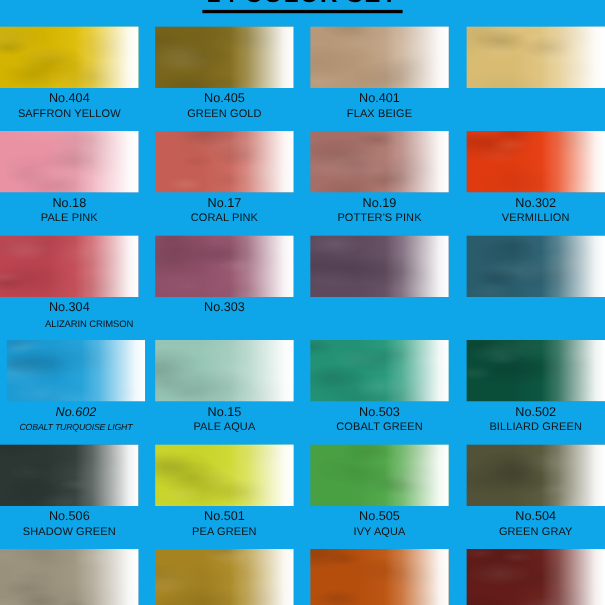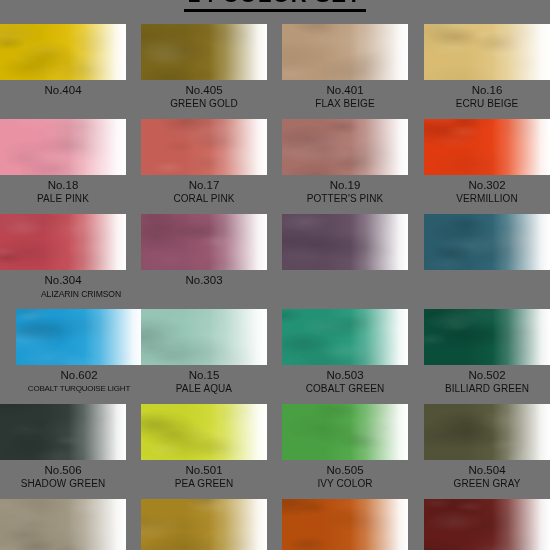--- a/index.html
+++ b/index.html
@@ -13,21 +13,21 @@
     height: 550px;
     overflow: hidden;
     font-family: "Liberation Sans", sans-serif;
     -webkit-font-smoothing: antialiased;
   }
 
   #sheet {
     position: relative;
     width: 550px;
     height: 550px;
-    background: #737373;
+    background: #0ea5e9;
     overflow: hidden;
   }
 
   
   .title-wrap {
     position: absolute;
     top: -17px;
     left: 0;
     width: 550px;
     text-align: center;
@@ -137,20 +137,21 @@
       <div class="row">
         <div class="cell c0" style="left: 0px;">
           <div class="swatch" title="No.404 SAFFRON YELLOW" style="width: 126px; height: 56px;">
             <div class="paint" style="background: linear-gradient(to right, rgb(212, 180, 0) 0%, rgb(212, 180, 0) 34%, rgb(227, 194, 18) 62%, rgb(227, 194, 18) 80%, rgb(227, 194, 18) 100%);"></div>
             <div class="texture" style="background-image: radial-gradient(47% 42.3% at 70% 81%, rgba(0, 0, 0, 0.37) 0%, rgba(0, 0, 0, 0) 70%), radial-gradient(42% 37.8% at 6% 18%, rgba(0, 0, 0, 0.24) 0%, rgba(0, 0, 0, 0) 70%), radial-gradient(38% 34.2% at 38% 56%, rgba(0, 0, 0, 0.33) 0%, rgba(0, 0, 0, 0) 70%), radial-gradient(21% 18.9% at 75% 47%, rgba(0, 0, 0, 0.1) 0%, rgba(0, 0, 0, 0) 70%), radial-gradient(39% 35.1% at 82% 31%, rgba(0, 0, 0, 0.24) 0%, rgba(0, 0, 0, 0) 70%), radial-gradient(21% 18.9% at 6% 34%, rgba(0, 0, 0, 0.38) 0%, rgba(0, 0, 0, 0) 70%), radial-gradient(36% 32.4% at 25% 78%, rgba(0, 0, 0, 0.32) 0%, rgba(0, 0, 0, 0) 70%);"></div>
             <div class="texture2" style="background-image: radial-gradient(16% 13.6% at 18% 63%, rgba(255, 255, 255, 0.14) 0%, rgba(255, 255, 255, 0) 72%), radial-gradient(43% 36.55% at 2% 19%, rgba(255, 255, 255, 0.38) 0%, rgba(255, 255, 255, 0) 72%), radial-gradient(34% 28.9% at 79% 70%, rgba(255, 255, 255, 0.27) 0%, rgba(255, 255, 255, 0) 72%), radial-gradient(26% 22.1% at 32% 46%, rgba(255, 255, 255, 0.29) 0%, rgba(255, 255, 255, 0) 72%), radial-gradient(37% 31.45% at 46% 91%, rgba(255, 255, 255, 0.23) 0%, rgba(255, 255, 255, 0) 72%);"></div>
             <div class="fade"></div>
           </div>
           <div class="labels">
             <div class="label-no">No.404</div>
+            <div class="label-name">SAFFRON YELLOW</div>
           </div>
         </div>
         <div class="cell c1" style="left: 141px;">
           <div class="swatch" title="No.405 GREEN GOLD" style="width: 126px; height: 56px;">
             <div class="paint" style="background: linear-gradient(to right, rgb(121, 101, 27) 0%, rgb(121, 101, 27) 34%, rgb(138, 116, 36) 62%, rgb(138, 116, 36) 80%, rgb(138, 116, 36) 100%);"></div>
             <div class="texture" style="background-image: radial-gradient(33% 29.7% at 23% 97%, rgba(0, 0, 0, 0.27) 0%, rgba(0, 0, 0, 0) 70%), radial-gradient(36% 32.4% at 35% 48%, rgba(0, 0, 0, 0.23) 0%, rgba(0, 0, 0, 0) 70%), radial-gradient(41% 36.9% at 81% 19%, rgba(0, 0, 0, 0.38) 0%, rgba(0, 0, 0, 0) 70%), radial-gradient(21% 18.9% at 51% 91%, rgba(0, 0, 0, 0.15) 0%, rgba(0, 0, 0, 0) 70%), radial-gradient(45% 40.5% at 6% 44%, rgba(0, 0, 0, 0.15) 0%, rgba(0, 0, 0, 0) 70%), radial-gradient(46% 41.4% at 3% 20%, rgba(0, 0, 0, 0.21) 0%, rgba(0, 0, 0, 0) 70%), radial-gradient(38% 34.2% at 48% 13%, rgba(0, 0, 0, 0.15) 0%, rgba(0, 0, 0, 0) 70%);"></div>
             <div class="texture2" style="background-image: radial-gradient(25% 21.25% at 74% 98%, rgba(255, 255, 255, 0.14) 0%, rgba(255, 255, 255, 0) 72%), radial-gradient(29% 24.65% at 19% 60%, rgba(255, 255, 255, 0.19) 0%, rgba(255, 255, 255, 0) 72%), radial-gradient(36% 30.6% at 19% 48%, rgba(255, 255, 255, 0.22) 0%, rgba(255, 255, 255, 0) 72%), radial-gradient(30% 25.5% at 14% 40%, rgba(255, 255, 255, 0.17) 0%, rgba(255, 255, 255, 0) 72%), radial-gradient(33% 28.05% at 21% 55%, rgba(255, 255, 255, 0.19) 0%, rgba(255, 255, 255, 0) 72%);"></div>
             <div class="fade"></div>
           </div>
           <div class="labels">
@@ -169,24 +170,20 @@
             <div class="label-no">No.401</div>
             <div class="label-name">FLAX BEIGE</div>
           </div>
         </div>
         <div class="cell c3" style="left: 424px;">
           <div class="swatch" title="No.16 ECRU BEIGE" style="width: 126px; height: 56px;">
             <div class="paint" style="background: linear-gradient(to right, rgb(217, 188, 114) 0%, rgb(217, 188, 114) 34%, rgb(226, 200, 136) 62%, rgb(226, 200, 136) 80%, rgb(226, 200, 136) 100%);"></div>
             <div class="texture" style="background-image: radial-gradient(29% 26.1% at 90% 71%, rgba(0, 0, 0, 0.14) 0%, rgba(0, 0, 0, 0) 70%), radial-gradient(44% 39.6% at 7% 22%, rgba(0, 0, 0, 0.11) 0%, rgba(0, 0, 0, 0) 70%), radial-gradient(33% 29.7% at 83% 16%, rgba(0, 0, 0, 0.15) 0%, rgba(0, 0, 0, 0) 70%), radial-gradient(42% 37.8% at 27% 99%, rgba(0, 0, 0, 0.1) 0%, rgba(0, 0, 0, 0) 70%), radial-gradient(30% 27% at 25% 24%, rgba(0, 0, 0, 0.37) 0%, rgba(0, 0, 0, 0) 70%), radial-gradient(30% 27% at 60% 34%, rgba(0, 0, 0, 0.3) 0%, rgba(0, 0, 0, 0) 70%), radial-gradient(31% 27.9% at 13% 7%, rgba(0, 0, 0, 0.16) 0%, rgba(0, 0, 0, 0) 70%);"></div>
             <div class="texture2" style="background-image: radial-gradient(15% 12.75% at 46% 19%, rgba(255, 255, 255, 0.19) 0%, rgba(255, 255, 255, 0) 72%), radial-gradient(26% 22.1% at 31% 0%, rgba(255, 255, 255, 0.27) 0%, rgba(255, 255, 255, 0) 72%), radial-gradient(32% 27.2% at 23% 2%, rgba(255, 255, 255, 0.31) 0%, rgba(255, 255, 255, 0) 72%), radial-gradient(26% 22.1% at 22% 39%, rgba(255, 255, 255, 0.3) 0%, rgba(255, 255, 255, 0) 72%), radial-gradient(21% 17.85% at 61% 50%, rgba(255, 255, 255, 0.24) 0%, rgba(255, 255, 255, 0) 72%);"></div>
             <div class="fade"></div>
-          </div>
-          <div class="labels">
-            <div class="label-no">No.16</div>
-            <div class="label-name">ECRU BEIGE</div>
           </div>
         </div>
       </div>
       <div class="row">
         <div class="cell c0" style="left: 0px;">
           <div class="swatch" title="No.18 PALE PINK" style="width: 126px; height: 56px;">
             <div class="paint" style="background: linear-gradient(to right, rgb(232, 146, 164) 0%, rgb(232, 146, 164) 34%, rgb(239, 166, 180) 62%, rgb(239, 166, 180) 80%, rgb(239, 166, 180) 100%);"></div>
             <div class="texture" style="background-image: radial-gradient(40% 36% at 43% 89%, rgba(0, 0, 0, 0.26) 0%, rgba(0, 0, 0, 0) 70%), radial-gradient(33% 29.7% at 25% 58%, rgba(0, 0, 0, 0.1) 0%, rgba(0, 0, 0, 0) 70%), radial-gradient(30% 27% at 55% 46%, rgba(0, 0, 0, 0.19) 0%, rgba(0, 0, 0, 0) 70%), radial-gradient(41% 36.9% at 91% 26%, rgba(0, 0, 0, 0.11) 0%, rgba(0, 0, 0, 0) 70%), radial-gradient(25% 22.5% at 21% 72%, rgba(0, 0, 0, 0.19) 0%, rgba(0, 0, 0, 0) 70%), radial-gradient(44% 39.6% at 66% 14%, rgba(0, 0, 0, 0.33) 0%, rgba(0, 0, 0, 0) 70%), radial-gradient(46% 41.4% at 62% 47%, rgba(0, 0, 0, 0.31) 0%, rgba(0, 0, 0, 0) 70%);"></div>
             <div class="texture2" style="background-image: radial-gradient(43% 36.55% at 33% 1%, rgba(255, 255, 255, 0.22) 0%, rgba(255, 255, 255, 0) 72%), radial-gradient(40% 34% at 77% 42%, rgba(255, 255, 255, 0.11) 0%, rgba(255, 255, 255, 0) 72%), radial-gradient(36% 30.6% at 85% 21%, rgba(255, 255, 255, 0.13) 0%, rgba(255, 255, 255, 0) 72%), radial-gradient(26% 22.1% at 35% 70%, rgba(255, 255, 255, 0.26) 0%, rgba(255, 255, 255, 0) 72%), radial-gradient(42% 35.7% at 83% 90%, rgba(255, 255, 255, 0.32) 0%, rgba(255, 255, 255, 0) 72%);"></div>
             <div class="fade"></div>
@@ -270,21 +267,21 @@
             <div class="paint" style="background: linear-gradient(to right, rgb(42, 92, 108) 0%, rgb(42, 92, 108) 34%, rgb(51, 104, 120) 62%, rgb(51, 104, 120) 80%, rgb(51, 104, 120) 100%);"></div>
             <div class="texture" style="background-image: radial-gradient(46% 41.4% at 93% 48%, rgba(0, 0, 0, 0.3) 0%, rgba(0, 0, 0, 0) 70%), radial-gradient(45% 40.5% at 66% 64%, rgba(0, 0, 0, 0.39) 0%, rgba(0, 0, 0, 0) 70%), radial-gradient(42% 37.8% at 82% 35%, rgba(0, 0, 0, 0.36) 0%, rgba(0, 0, 0, 0) 70%), radial-gradient(39% 35.1% at 32% 30%, rgba(0, 0, 0, 0.28) 0%, rgba(0, 0, 0, 0) 70%), radial-gradient(27% 24.3% at 23% 68%, rgba(0, 0, 0, 0.3) 0%, rgba(0, 0, 0, 0) 70%), radial-gradient(22% 19.8% at 24% 68%, rgba(0, 0, 0, 0.28) 0%, rgba(0, 0, 0, 0) 70%), radial-gradient(22% 19.8% at 33% 17%, rgba(0, 0, 0, 0.28) 0%, rgba(0, 0, 0, 0) 70%);"></div>
             <div class="texture2" style="background-image: radial-gradient(35% 29.75% at 81% 43%, rgba(255, 255, 255, 0.26) 0%, rgba(255, 255, 255, 0) 72%), radial-gradient(23% 19.55% at 17% 91%, rgba(255, 255, 255, 0.17) 0%, rgba(255, 255, 255, 0) 72%), radial-gradient(34% 28.9% at 36% 58%, rgba(255, 255, 255, 0.25) 0%, rgba(255, 255, 255, 0) 72%), radial-gradient(15% 12.75% at 97% 13%, rgba(255, 255, 255, 0.35) 0%, rgba(255, 255, 255, 0) 72%), radial-gradient(43% 36.55% at 62% 54%, rgba(255, 255, 255, 0.19) 0%, rgba(255, 255, 255, 0) 72%);"></div>
             <div class="fade"></div>
           </div>
           <div class="labels">
           </div>
         </div>
       </div>
       <div class="row">
-        <div class="cell c0" style="left: 16px;">
+        <div class="cell c0" style="left: 6px; font-style: italic;">
           <div class="swatch" title="No.602 COBALT TURQUOISE LIGHT" style="width: 126px; height: 56px;">
             <div class="paint" style="background: linear-gradient(to right, rgb(28, 154, 210) 0%, rgb(28, 154, 210) 34%, rgb(43, 166, 220) 62%, rgb(43, 166, 220) 80%, rgb(43, 166, 220) 100%);"></div>
             <div class="texture" style="background-image: radial-gradient(33% 29.7% at 27% 46%, rgba(0, 0, 0, 0.23) 0%, rgba(0, 0, 0, 0) 70%), radial-gradient(35% 31.5% at 16% 35%, rgba(0, 0, 0, 0.32) 0%, rgba(0, 0, 0, 0) 70%), radial-gradient(26% 23.4% at 7% 40%, rgba(0, 0, 0, 0.35) 0%, rgba(0, 0, 0, 0) 70%), radial-gradient(18% 16.2% at 93% 84%, rgba(0, 0, 0, 0.35) 0%, rgba(0, 0, 0, 0) 70%), radial-gradient(26% 23.4% at 8% 6%, rgba(0, 0, 0, 0.32) 0%, rgba(0, 0, 0, 0) 70%), radial-gradient(40% 36% at 57% 30%, rgba(0, 0, 0, 0.16) 0%, rgba(0, 0, 0, 0) 70%), radial-gradient(38% 34.2% at 28% 35%, rgba(0, 0, 0, 0.27) 0%, rgba(0, 0, 0, 0) 70%);"></div>
             <div class="texture2" style="background-image: radial-gradient(18% 15.3% at 14% 9%, rgba(255, 255, 255, 0.33) 0%, rgba(255, 255, 255, 0) 72%), radial-gradient(43% 36.55% at 5% 53%, rgba(255, 255, 255, 0.38) 0%, rgba(255, 255, 255, 0) 72%), radial-gradient(26% 22.1% at 48% 97%, rgba(255, 255, 255, 0.31) 0%, rgba(255, 255, 255, 0) 72%), radial-gradient(15% 12.75% at 9% 14%, rgba(255, 255, 255, 0.35) 0%, rgba(255, 255, 255, 0) 72%), radial-gradient(36% 30.6% at 25% 87%, rgba(255, 255, 255, 0.35) 0%, rgba(255, 255, 255, 0) 72%);"></div>
             <div class="fade"></div>
           </div>
           <div class="labels">
             <div class="label-no">No.602</div>
             <div class="label-name tighter">COBALT TURQUOISE LIGHT</div>
           </div>
@@ -353,21 +350,21 @@
         </div>
         <div class="cell c2" style="left: 282px;">
           <div class="swatch" title="No.505 IVY GREEN" style="width: 126px; height: 56px;">
             <div class="paint" style="background: linear-gradient(to right, rgb(73, 160, 66) 0%, rgb(73, 160, 66) 34%, rgb(88, 172, 80) 62%, rgb(88, 172, 80) 80%, rgb(88, 172, 80) 100%);"></div>
             <div class="texture" style="background-image: radial-gradient(32% 28.8% at 44% 11%, rgba(0, 0, 0, 0.27) 0%, rgba(0, 0, 0, 0) 70%), radial-gradient(39% 35.1% at 90% 7%, rgba(0, 0, 0, 0.37) 0%, rgba(0, 0, 0, 0) 70%), radial-gradient(28% 25.2% at 71% 64%, rgba(0, 0, 0, 0.37) 0%, rgba(0, 0, 0, 0) 70%), radial-gradient(24% 21.6% at 61% 68%, rgba(0, 0, 0, 0.19) 0%, rgba(0, 0, 0, 0) 70%), radial-gradient(42% 37.8% at 28% 41%, rgba(0, 0, 0, 0.15) 0%, rgba(0, 0, 0, 0) 70%), radial-gradient(27% 24.3% at 82% 44%, rgba(0, 0, 0, 0.38) 0%, rgba(0, 0, 0, 0) 70%), radial-gradient(40% 36% at 51% 54%, rgba(0, 0, 0, 0.18) 0%, rgba(0, 0, 0, 0) 70%);"></div>
             <div class="texture2" style="background-image: radial-gradient(34% 28.9% at 77% 45%, rgba(255, 255, 255, 0.37) 0%, rgba(255, 255, 255, 0) 72%), radial-gradient(33% 28.05% at 95% 27%, rgba(255, 255, 255, 0.34) 0%, rgba(255, 255, 255, 0) 72%), radial-gradient(29% 24.65% at 91% 43%, rgba(255, 255, 255, 0.19) 0%, rgba(255, 255, 255, 0) 72%), radial-gradient(24% 20.4% at 88% 92%, rgba(255, 255, 255, 0.18) 0%, rgba(255, 255, 255, 0) 72%), radial-gradient(26% 22.1% at 76% 58%, rgba(255, 255, 255, 0.32) 0%, rgba(255, 255, 255, 0) 72%);"></div>
             <div class="fade"></div>
           </div>
           <div class="labels">
             <div class="label-no">No.505</div>
-            <div class="label-name">IVY COLOR</div>
+            <div class="label-name">IVY AQUA</div>
           </div>
         </div>
         <div class="cell c3" style="left: 424px;">
           <div class="swatch" title="No.504 GREEN GRAY" style="width: 126px; height: 56px;">
             <div class="paint" style="background: linear-gradient(to right, rgb(82, 82, 56) 0%, rgb(82, 82, 56) 34%, rgb(94, 94, 66) 62%, rgb(94, 94, 66) 80%, rgb(94, 94, 66) 100%);"></div>
             <div class="texture" style="background-image: radial-gradient(37% 33.3% at 31% 33%, rgba(0, 0, 0, 0.38) 0%, rgba(0, 0, 0, 0) 70%), radial-gradient(30% 27% at 45% 39%, rgba(0, 0, 0, 0.22) 0%, rgba(0, 0, 0, 0) 70%), radial-gradient(31% 27.9% at 49% 60%, rgba(0, 0, 0, 0.25) 0%, rgba(0, 0, 0, 0) 70%), radial-gradient(36% 32.4% at 36% 59%, rgba(0, 0, 0, 0.25) 0%, rgba(0, 0, 0, 0) 70%), radial-gradient(23% 20.7% at 92% 9%, rgba(0, 0, 0, 0.33) 0%, rgba(0, 0, 0, 0) 70%), radial-gradient(28% 25.2% at 34% 48%, rgba(0, 0, 0, 0.36) 0%, rgba(0, 0, 0, 0) 70%), radial-gradient(42% 37.8% at 15% 56%, rgba(0, 0, 0, 0.33) 0%, rgba(0, 0, 0, 0) 70%);"></div>
             <div class="texture2" style="background-image: radial-gradient(32% 27.2% at 99% 1%, rgba(255, 255, 255, 0.16) 0%, rgba(255, 255, 255, 0) 72%), radial-gradient(29% 24.65% at 61% 30%, rgba(255, 255, 255, 0.28) 0%, rgba(255, 255, 255, 0) 72%), radial-gradient(26% 22.1% at 79% 91%, rgba(255, 255, 255, 0.26) 0%, rgba(255, 255, 255, 0) 72%), radial-gradient(15% 12.75% at 74% 99%, rgba(255, 255, 255, 0.29) 0%, rgba(255, 255, 255, 0) 72%), radial-gradient(18% 15.3% at 65% 73%, rgba(255, 255, 255, 0.23) 0%, rgba(255, 255, 255, 0) 72%);"></div>
             <div class="fade"></div>
           </div>
           <div class="labels">

